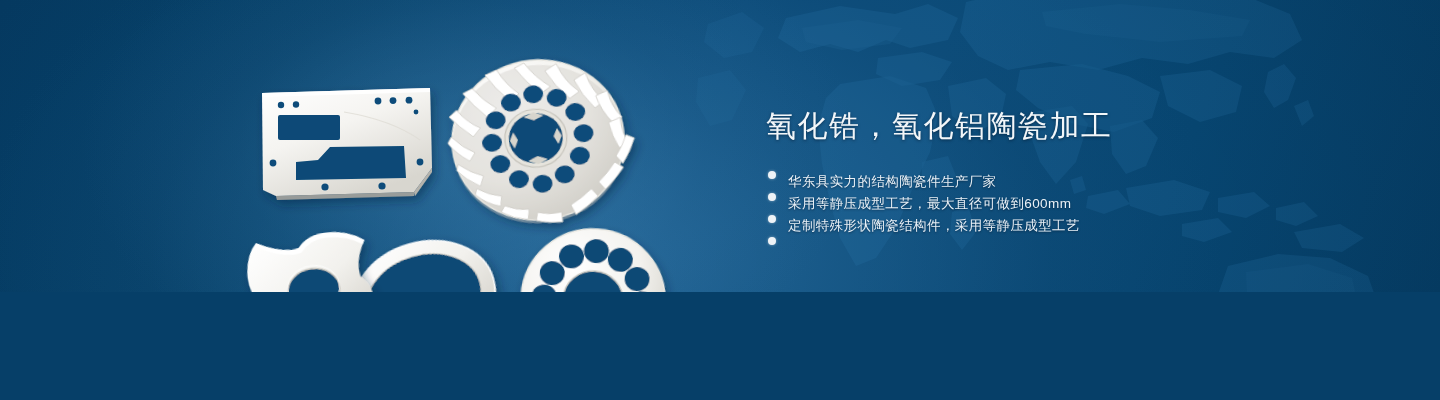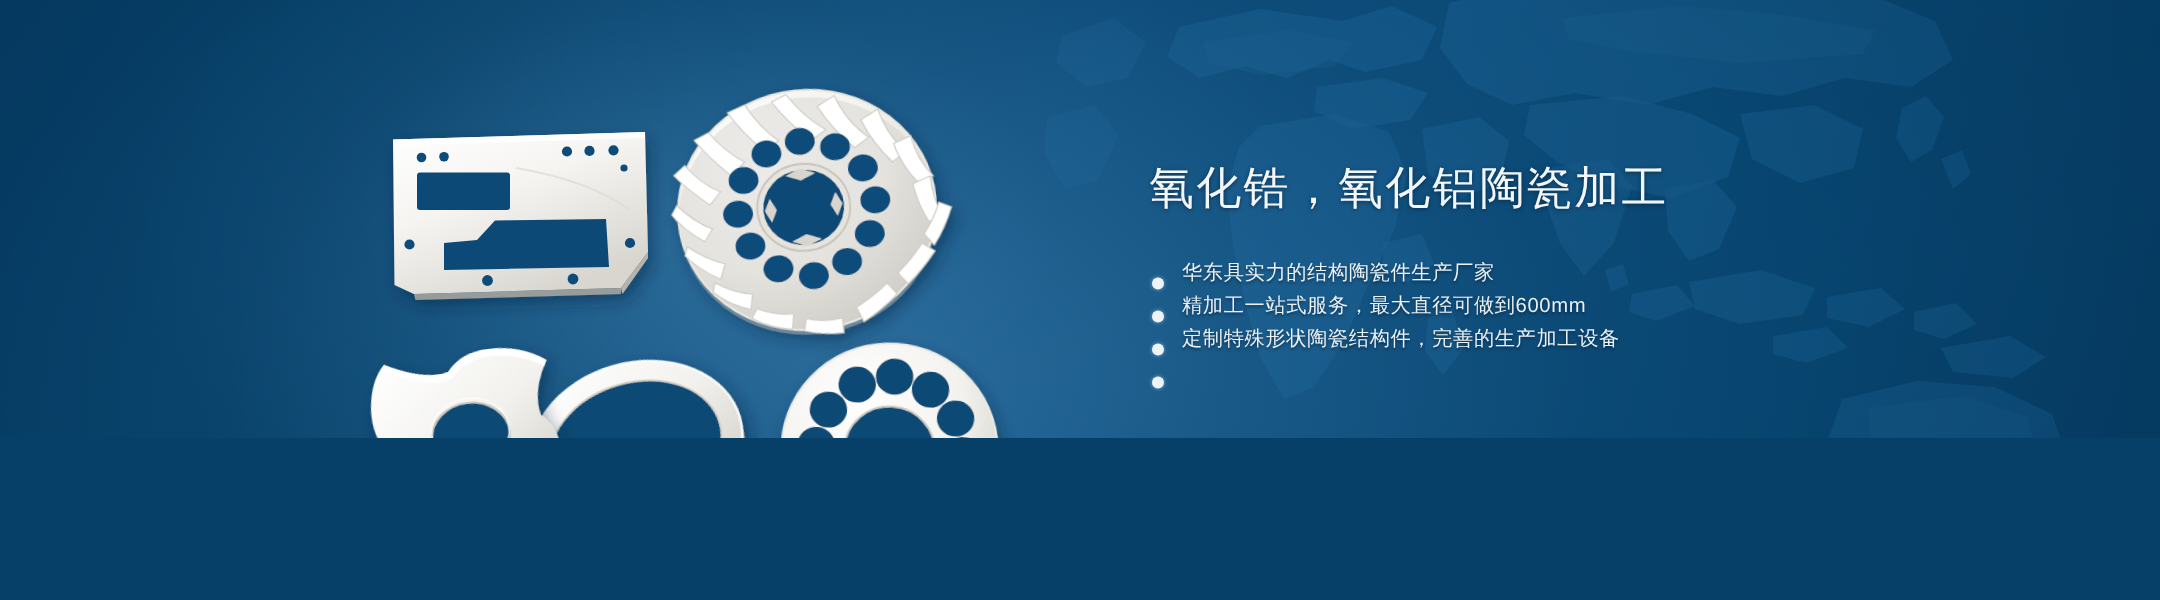--- a/index.html
+++ b/index.html
@@ -74,21 +74,21 @@
     font-size:30px;
     line-height:40px;
     letter-spacing:1.5px;
     color:#f2f6f9;
     font-weight:400;
     text-shadow:0 1px 3px rgba(0,18,38,.55);
     white-space:nowrap;
   }
   .bullets{ margin-top:25px; list-style:none; }
   .bullet{
-    display:flex; align-items:flex-end;
+    display:flex; align-items:flex-start;
     height:22px;
     margin-bottom:0px;
   }
   .dot{
     flex:0 0 auto;
     width:8px; height:8px; border-radius:50%;
     background:#eef3f7;
     box-shadow:0 0 3px rgba(255,255,255,.45);
     margin-right:12px; margin-left:2px;
   }
@@ -325,25 +325,25 @@
   <div class="copy">
     <div class="headline">氧化锆，氧化铝陶瓷加工</div>
 
     <ul class="bullets">
       <li class="bullet">
         <span class="dot"></span>
         <span class="btxt">华东具实力的结构陶瓷件生产厂家</span>
       </li>
       <li class="bullet">
         <span class="dot"></span>
-        <span class="btxt">精加工一站式服务，最大直径可做到600mm</span>
+        <span class="btxt">采用等静压成型工艺，最大直径可做到600mm</span>
       </li>
       <li class="bullet">
         <span class="dot"></span>
-        <span class="btxt">定制特殊形状陶瓷结构件，完善的生产加工设备</span>
+        <span class="btxt">定制特殊形状陶瓷结构件，采用等静压成型工艺</span>
       </li>
       <li class="bullet">
         <span class="dot"></span>
       </li>
     </ul>
   </div>
 
 </div>
 
 </body></html>

